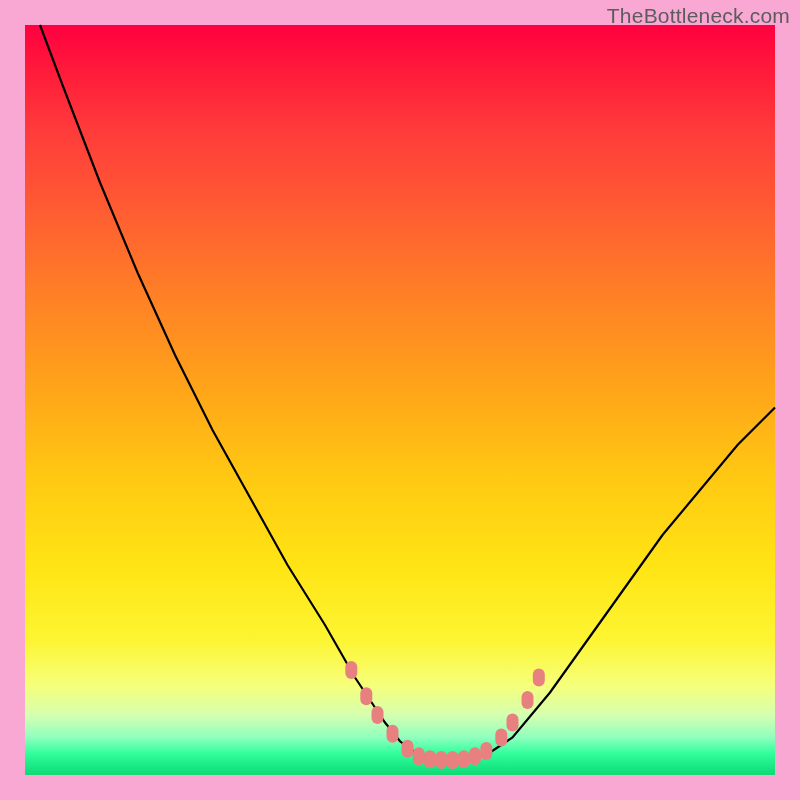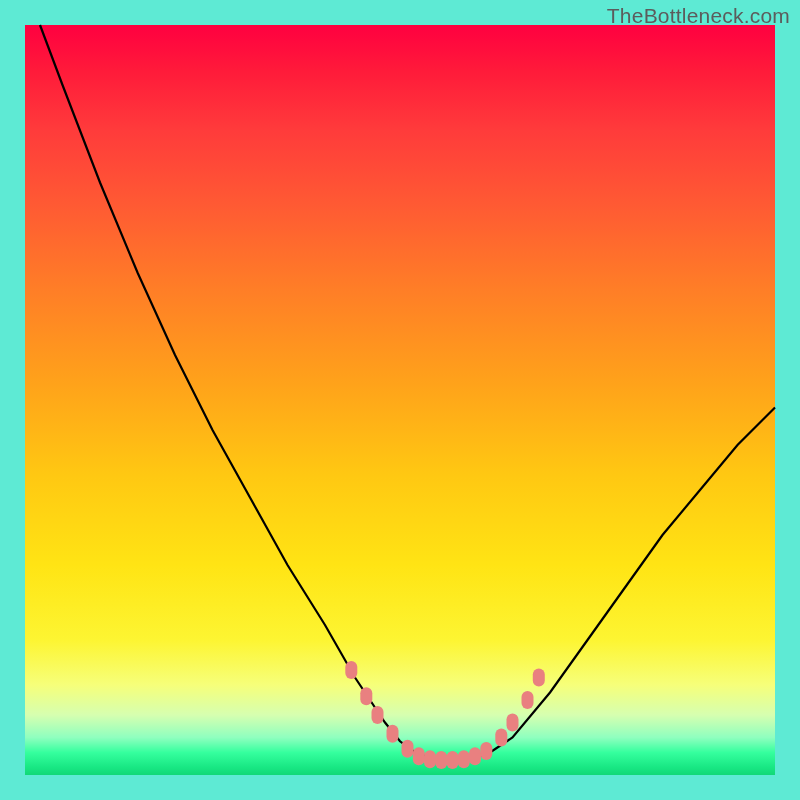--- a/index.html
+++ b/index.html
@@ -9,21 +9,21 @@
     height: 800px;
     overflow: hidden;
     background: #000;
     font-family: Arial, Helvetica, sans-serif;
   }
   .frame {
     position: absolute;
     top: 0; left: 0;
     width: 800px;
     height: 800px;
-    background: #5eead4;
+    background: #f9a8d4;
   }
   .plot {
     position: absolute;
     top: 25px;
     left: 25px;
     width: 750px;
     height: 750px;
     
     background: linear-gradient(
       to bottom,

